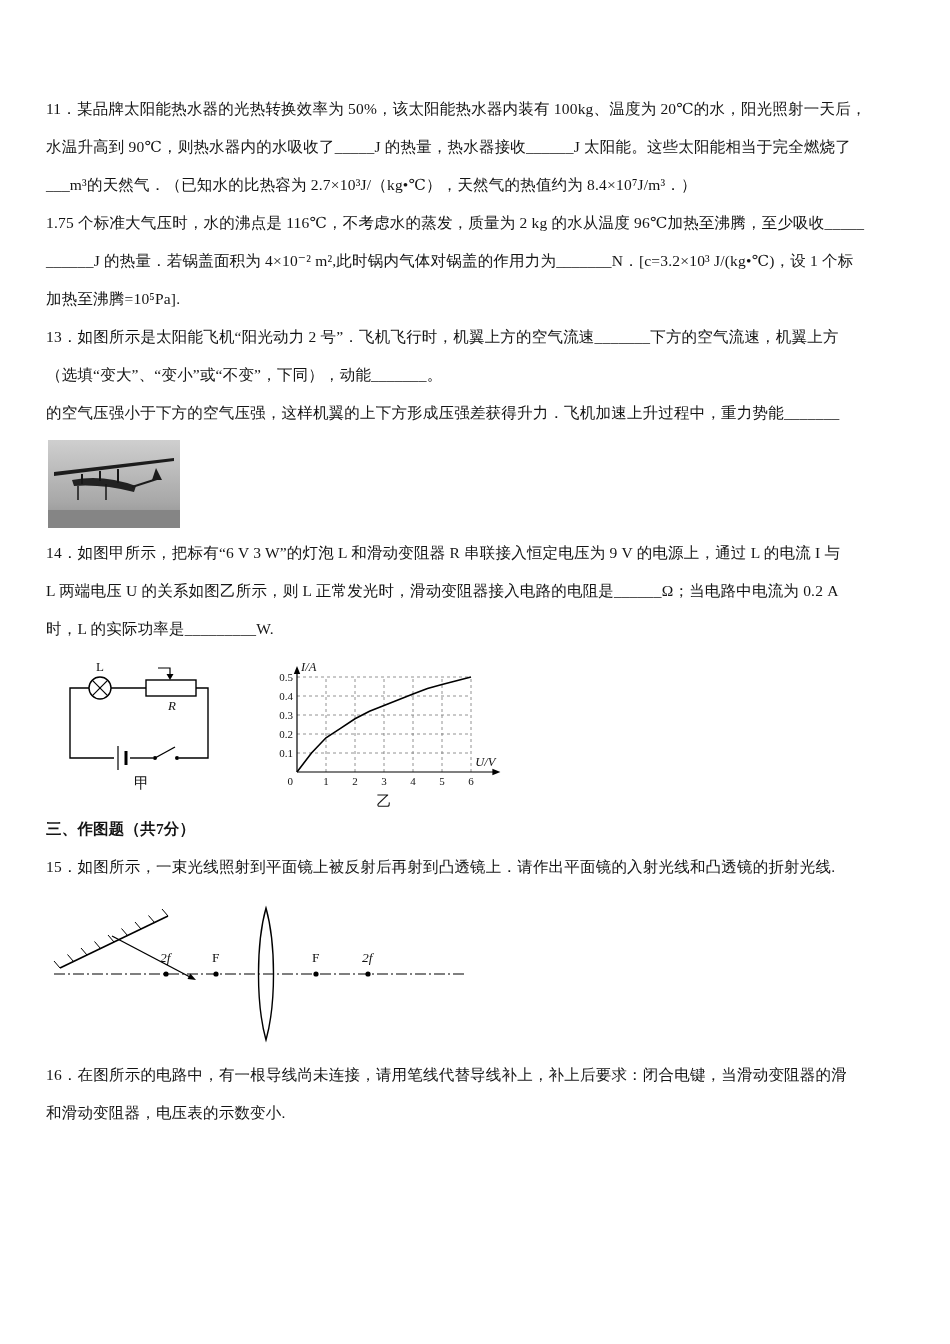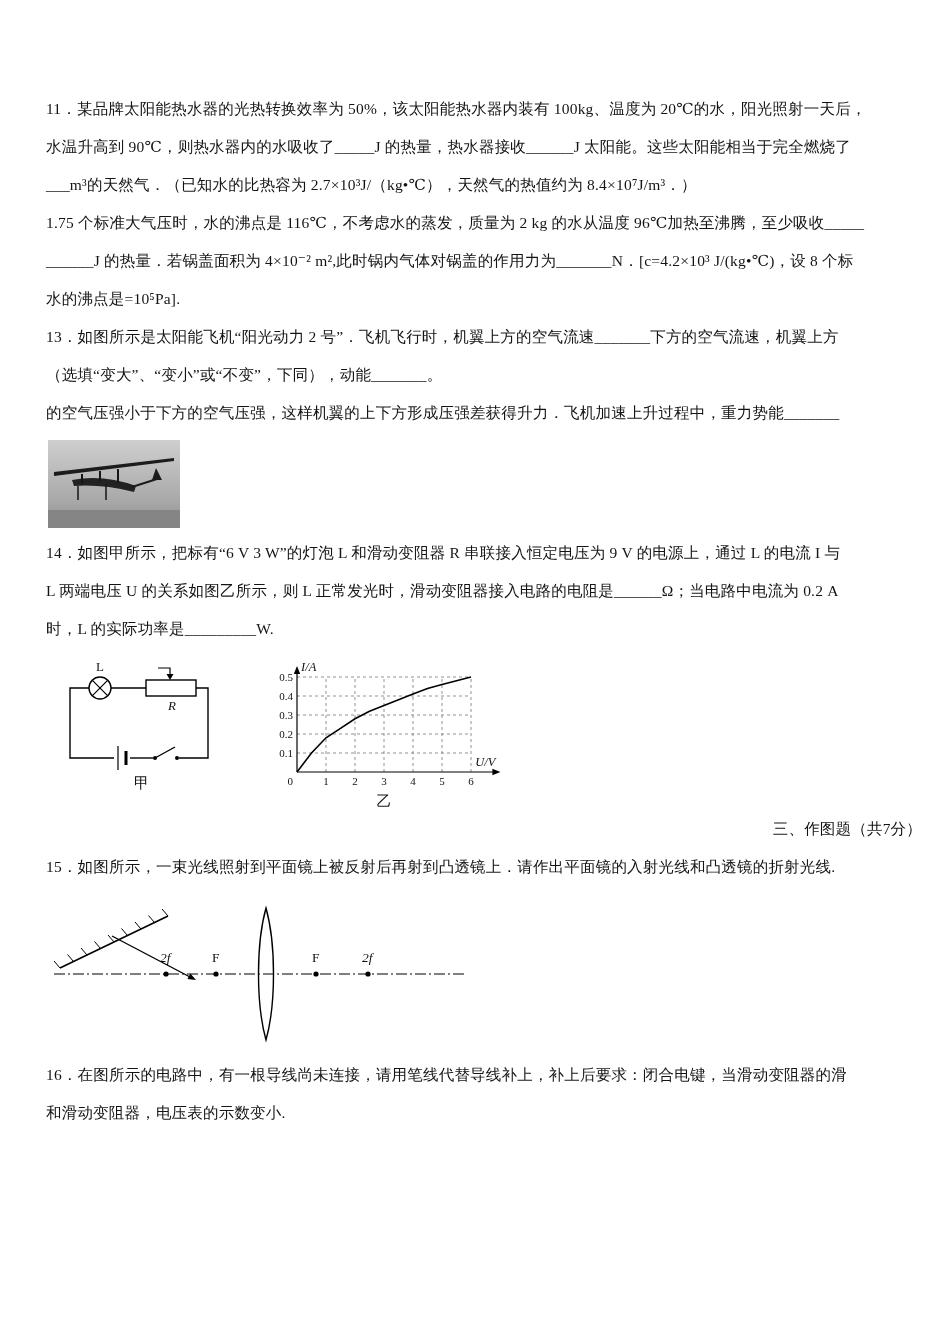--- a/index.html
+++ b/index.html
@@ -1,21 +1,21 @@
 <!DOCTYPE html>
 <html><head>
 <meta charset="utf-8">
 <style>
   html,body{margin:0;padding:0;background:#e9e9e9;}
   .page{position:relative;width:950px;height:1344px;margin:0 auto;background:#ffffff;
         font-family:"Liberation Serif","DejaVu Serif",serif;color:#141414;font-size:15.5px;overflow:hidden;}
-  .content{padding:90px 28px 0 46px;}
+  .content{padding:90px 16px 0 46px;}
   .line{line-height:38px;white-space:nowrap;letter-spacing:0.2px;}
   .q{margin:0;}
-  .heading{font-weight:normal;text-align:right;}
+  .heading{font-weight:bold;}
   .fig-plane{margin:8px 0 6px 2px;width:132px;height:88px;display:block;}
   .fig14{display:flex;align-items:flex-start;margin:12px 0 0 12px;height:150px;}
   .fig14 .circuit-wrap{margin-right:40px;}
   .fig15{margin:10px 0 0 0;height:160px;}
   svg{display:block;}
   svg text{font-family:"Liberation Serif","DejaVu Serif",serif;}
   .grid{stroke:#777;stroke-width:0.8;stroke-dasharray:3 3;fill:none;}
   .ax{stroke:#000;stroke-width:1.2;}
   .curve{fill:none;stroke:#000;stroke-width:1.6;}
   .tick{font-size:11px;fill:#111;}
@@ -37,22 +37,22 @@
   <div class="content">
 
     <div class="q">
       <div class="line">11．某品牌太阳能热水器的光热转换效率为 50%，该太阳能热水器内装有 100kg、温度为 20℃的水，阳光照射一天后，</div>
       <div class="line">水温升高到 90℃，则热水器内的水吸收了_____J 的热量，热水器接收______J 太阳能。这些太阳能相当于完全燃烧了</div>
       <div class="line">___m³的天然气．（已知水的比热容为 2.7×10³J/（kg•℃），天然气的热值约为 8.4×10⁷J/m³．）</div>
     </div>
 
     <div class="q">
       <div class="line">1.75 个标准大气压时，水的沸点是 116℃，不考虑水的蒸发，质量为 2 kg 的水从温度 96℃加热至沸腾，至少吸收_____</div>
-      <div class="line">______J 的热量．若锅盖面积为 4×10⁻² m²,此时锅内气体对锅盖的作用力为_______N．[c=4.2×10³ J/(kg•℃)，设 8 个标</div>
-      <div class="line">水的沸点是=10⁵Pa].</div>
+      <div class="line">______J 的热量．若锅盖面积为 4×10⁻² m²,此时锅内气体对锅盖的作用力为_______N．[c=3.2×10³ J/(kg•℃)，设 1 个标</div>
+      <div class="line">加热至沸腾=10⁵Pa].</div>
     </div>
 
     <div class="q">
       <div class="line">13．如图所示是太阳能飞机“阳光动力 2 号”．飞机飞行时，机翼上方的空气流速_______下方的空气流速，机翼上方</div>
       <div class="line">（选填“变大”、“变小”或“不变”，下同），动能_______。</div>
       <div class="line">的空气压强小于下方的空气压强，这样机翼的上下方形成压强差获得升力．飞机加速上升过程中，重力势能_______</div>
     </div>
 
     <svg class="fig-plane" width="132" height="88" viewBox="0 0 132 88">
       <defs>

